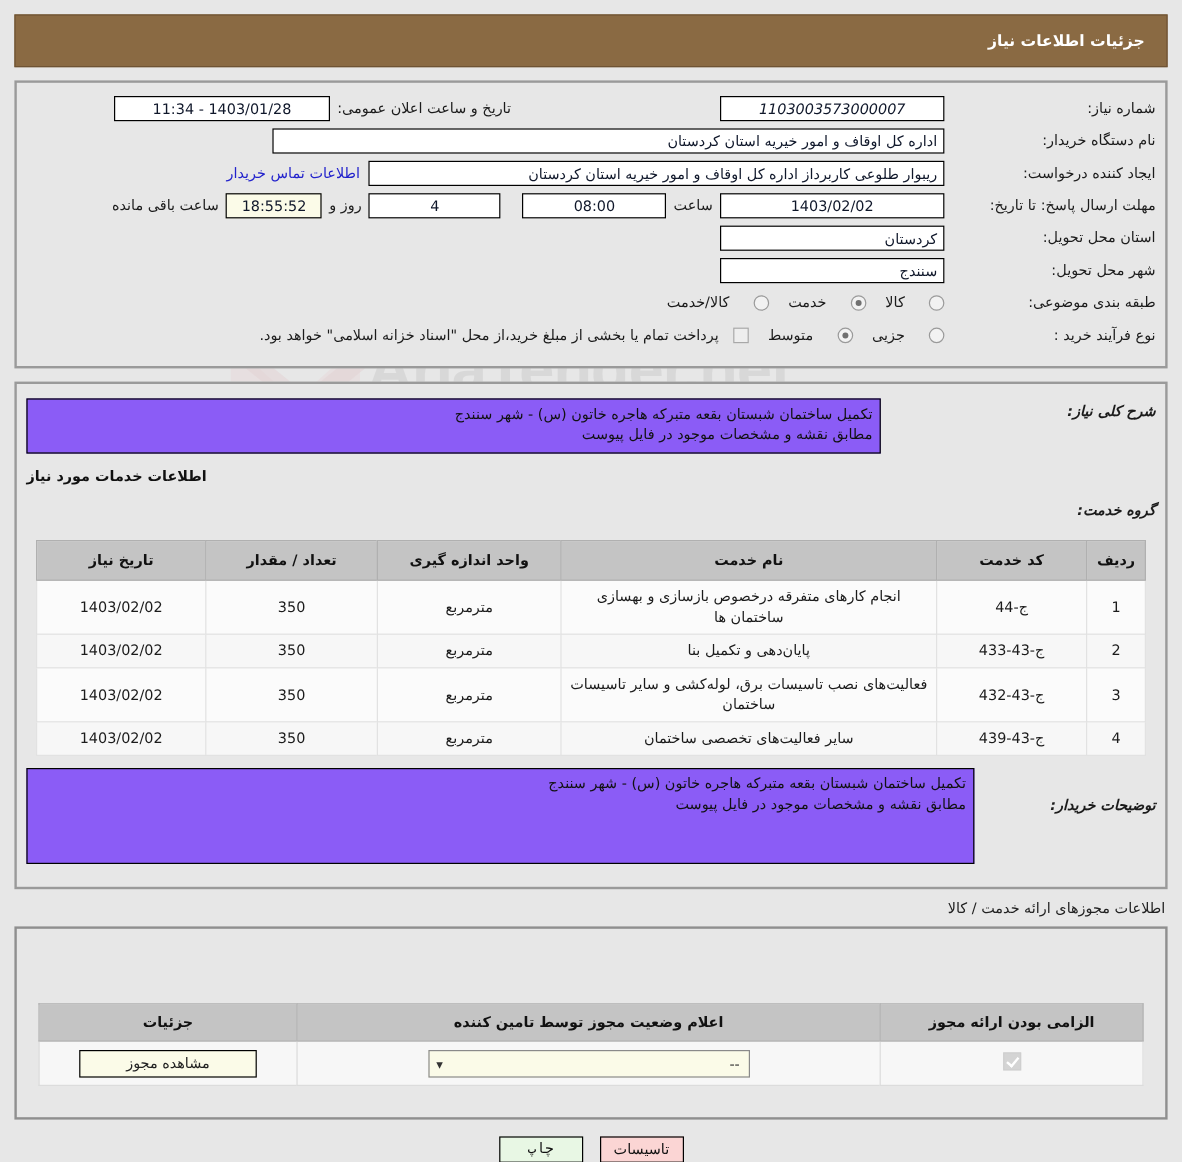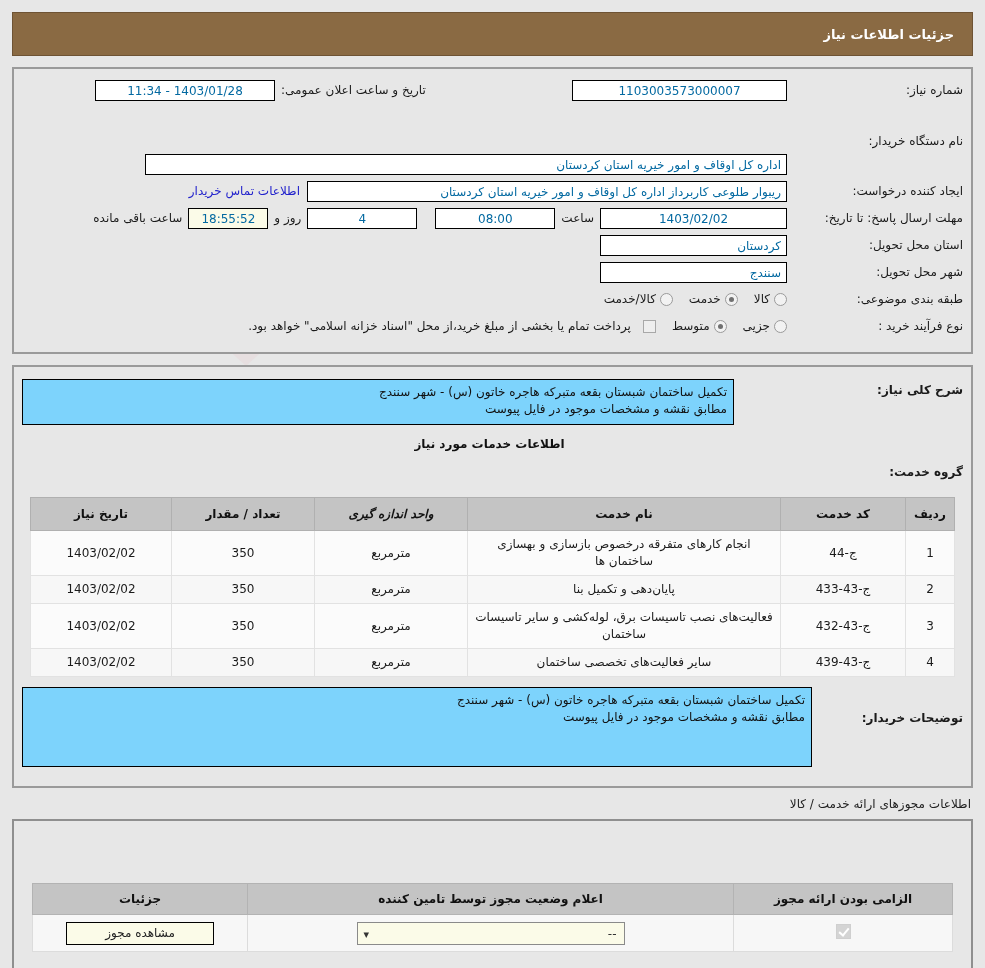--- a/index.html
+++ b/index.html
@@ -68,67 +68,67 @@
     padding:10px 8px 10px 8px;
   }
 
   
   .row{display:flex;align-items:center;margin-bottom:5px;min-height:22px;}
   .lbl{
     font-size:12px;color:#1b1b1b;text-align:right;
     padding-left:8px; flex:0 0 auto;
   }
   .lbl.w170{width:168px;}
-  .lbl.bold{font-weight:bold;}
+  .lbl.bold{font-weight:bold;font-style:italic;}
   .fld{
     background:#ffffff;
     border:1px solid #000000;
     height:21px; line-height:21px;
     box-sizing:border-box;
     padding:0 5px;
     font-size:12px;
-    color:#0369a1;
+    color:#0f172a;
     overflow:hidden; white-space:nowrap;
   }
   .fld.rt{text-align:right;}
   .fld.ct{text-align:center;}
   .fld.cream{background:#fbfbe8;}
   .spacer{flex:1 1 auto;}
   .plain{font-size:12px;color:#1b1b1b;padding:0 6px;white-space:nowrap;}
   .link{color:#2222cc;font-size:12px;padding:0 7px;cursor:pointer;white-space:nowrap;}
 
   
-  .radio-wrap{display:flex;align-items:center;gap:4px;margin-left:16px;}
+  .radio-wrap{display:flex;align-items:center;gap:20px;margin-left:16px;}
   .radio{
     width:13px;height:13px;border-radius:50%;
     border:1px solid #9a9a9a;background:#f2f2f2;
     box-sizing:border-box;display:inline-block;position:relative;
   }
   .radio.on:after{
     content:"";position:absolute;left:3px;top:3px;
     width:5px;height:5px;border-radius:50%;background:#707070;
   }
   .rlabel{font-size:12px;color:#1b1b1b;}
   .cbox{
     width:13px;height:13px;border:1px solid #a8a8a8;background:#eeeeee;
     box-sizing:border-box;display:inline-block;margin-left:6px;
   }
 
   
   .ta{
-    background:#7dd3fc;border:1px solid #000;
+    background:#8b5cf6;border:1px solid #000;
     box-sizing:border-box;padding:4px 6px 0 6px;
     font-size:12px;line-height:17px;color:#111;
     position:relative; text-align:right;
   }
 
   
   .section-caption{
     font-size:12px;font-weight:bold;color:#111;
-    text-align:center;margin:12px 6px 10px 0;
+    text-align:left;margin:12px 6px 10px 0;
   }
   .outside-caption{
     font-size:12px;color:#222;text-align:right;
     margin:9px 14px 0 0;
   }
 
   
   table.grid{
     border-collapse:collapse;width:100%;
     font-size:12px;background:#fff;
@@ -214,30 +214,30 @@
   <div class="content">
 
     <div class="titlebar">
       <span class="t">جزئیات اطلاعات نیاز</span>
     </div>
 
     <div class="panel">
 
       <div class="row">
         <span class="lbl w170">شماره نیاز:</span>
-        <span class="fld ct" style="width:215px;">1103003573000007</span>
+        <span class="fld ct" style="width:187px;font-style:italic;">1103003573000007</span>
         <span class="spacer"></span>
         <span class="plain">تاریخ و ساعت اعلان عمومی:</span>
         <span class="fld ct" style="width:180px;">1403/01/28 - 11:34</span>
         <span style="width:73px;"></span>
       </div>
 
       <div class="row">
         <span class="lbl w170">نام دستگاه خریدار:</span>
-        <span class="fld rt" style="width:642px;margin-top:48px;">اداره کل اوقاف و امور خیریه استان کردستان</span>
+        <span class="fld rt" style="width:560px;">اداره کل اوقاف و امور خیریه استان کردستان</span>
       </div>
 
       <div class="row">
         <span class="lbl w170">ایجاد کننده درخواست:</span>
         <span class="fld rt" style="width:480px;">ریبوار طلوعی کاربرداز اداره کل اوقاف و امور خیریه استان کردستان</span>
         <span class="link">اطلاعات تماس خریدار</span>
       </div>
 
       <div class="row">
         <span class="lbl w170" style="line-height:15px;white-space:normal;width:168px;">مهلت ارسال پاسخ: تا تاریخ:</span>
@@ -312,21 +312,21 @@
         <span class="spacer"></span>
       </div>
 
       <div class="tbl-wrap" style="margin-top:14px;">
         <table class="grid">
           <thead>
             <tr>
               <th style="width:36px;">ردیف</th>
               <th style="width:112px;">کد خدمت</th>
               <th>نام خدمت</th>
-              <th style="width:140px;font-style:italic;">واحد اندازه گیری</th>
+              <th style="width:140px;">واحد اندازه گیری</th>
               <th style="width:130px;">تعداد / مقدار</th>
               <th style="width:128px;">تاریخ نیاز</th>
             </tr>
           </thead>
           <tbody>
             <tr>
               <td>1</td>
               <td>ج-44</td>
               <td>انجام کارهای متفرقه درخصوص بازسازی و بهسازی ساختمان ها</td>
               <td>مترمربع</td>

